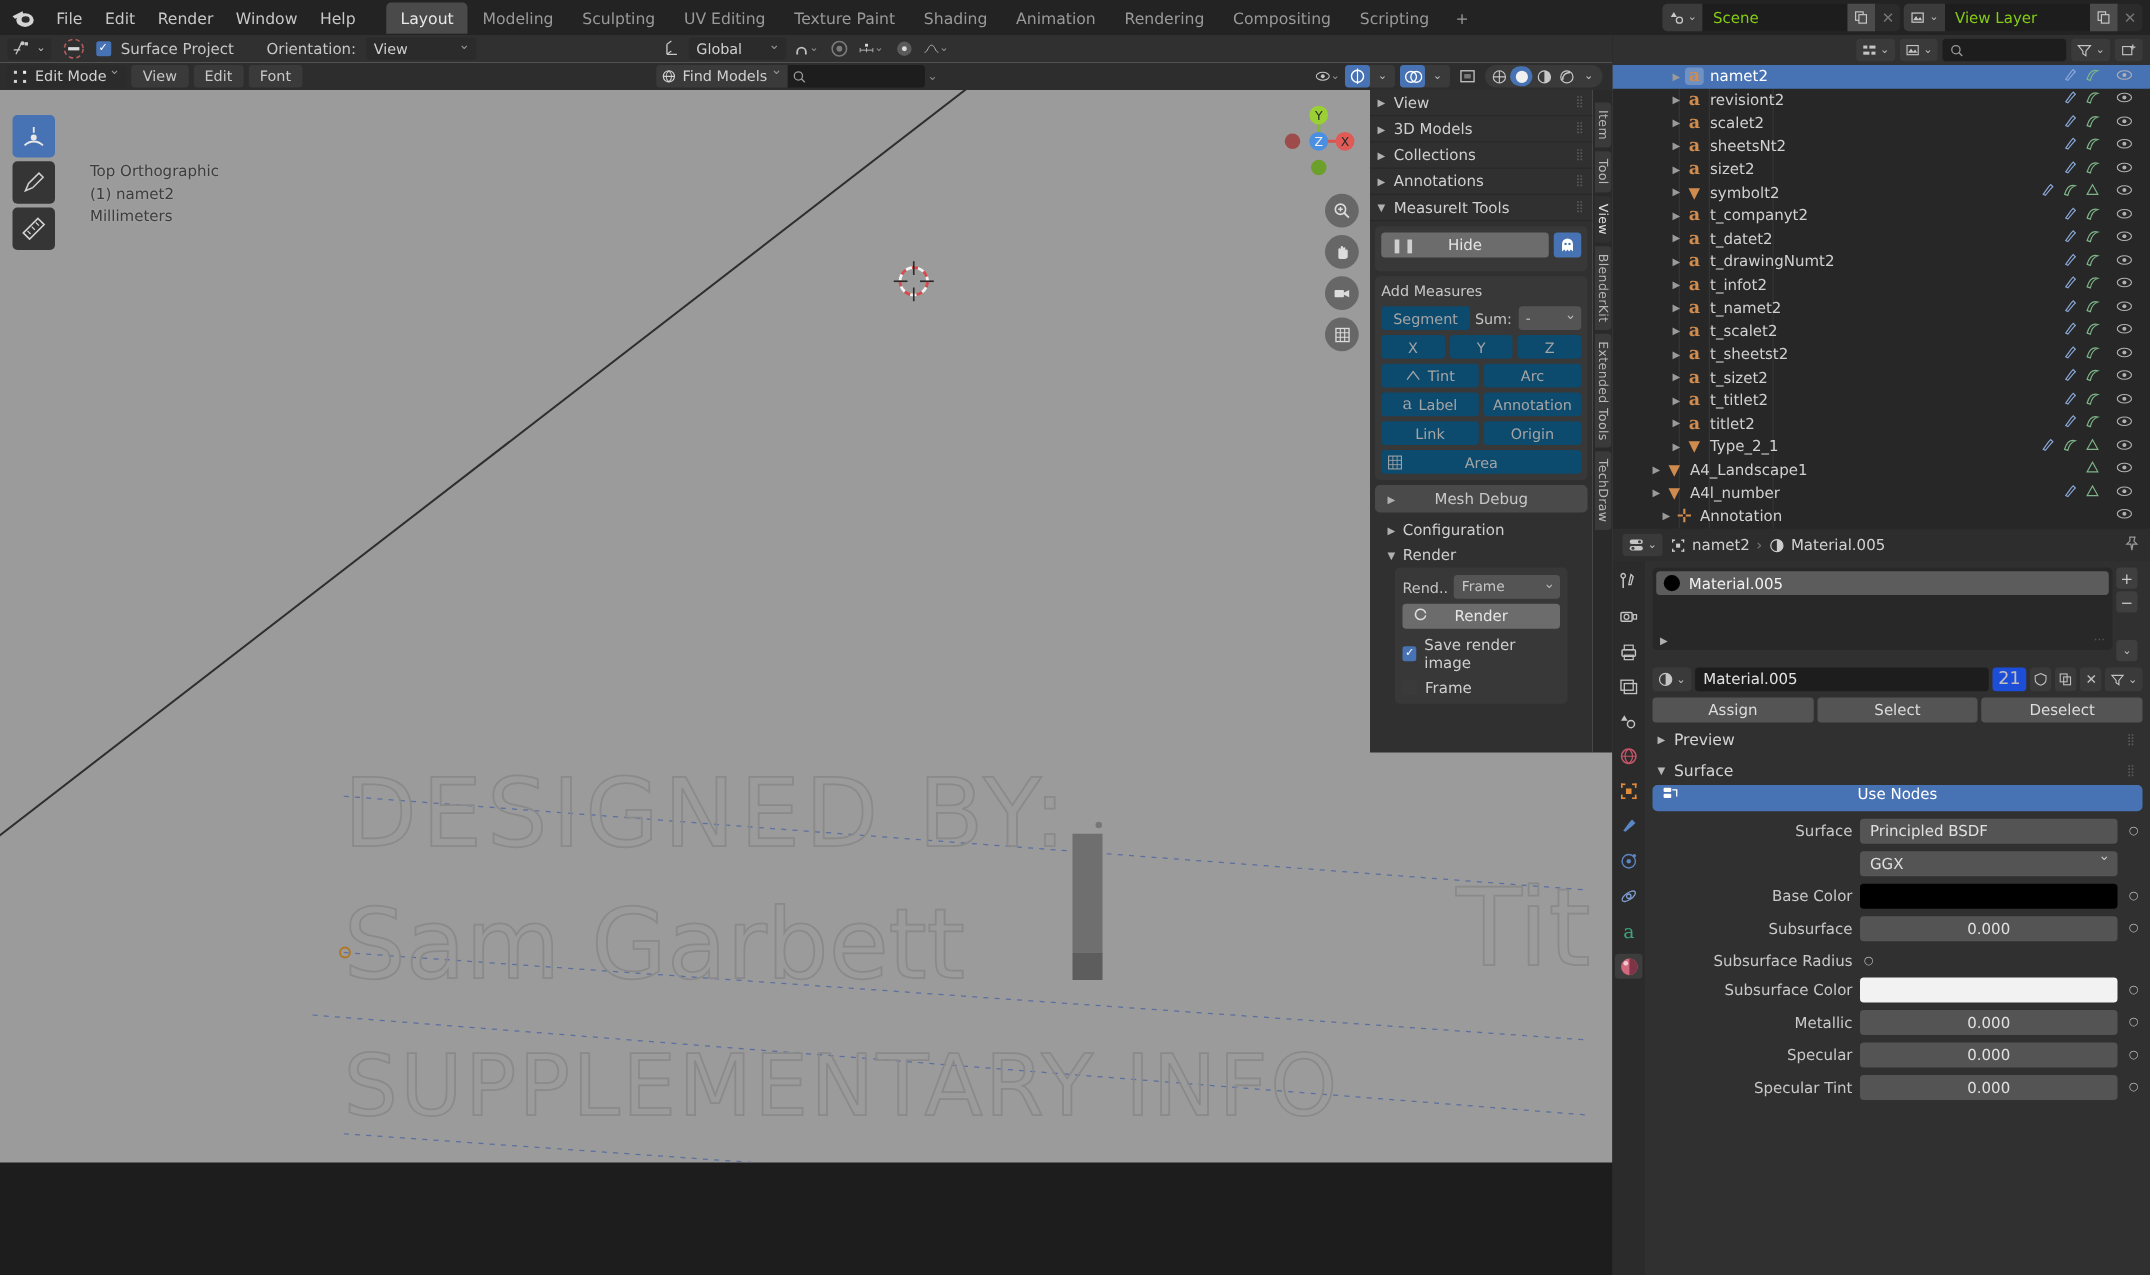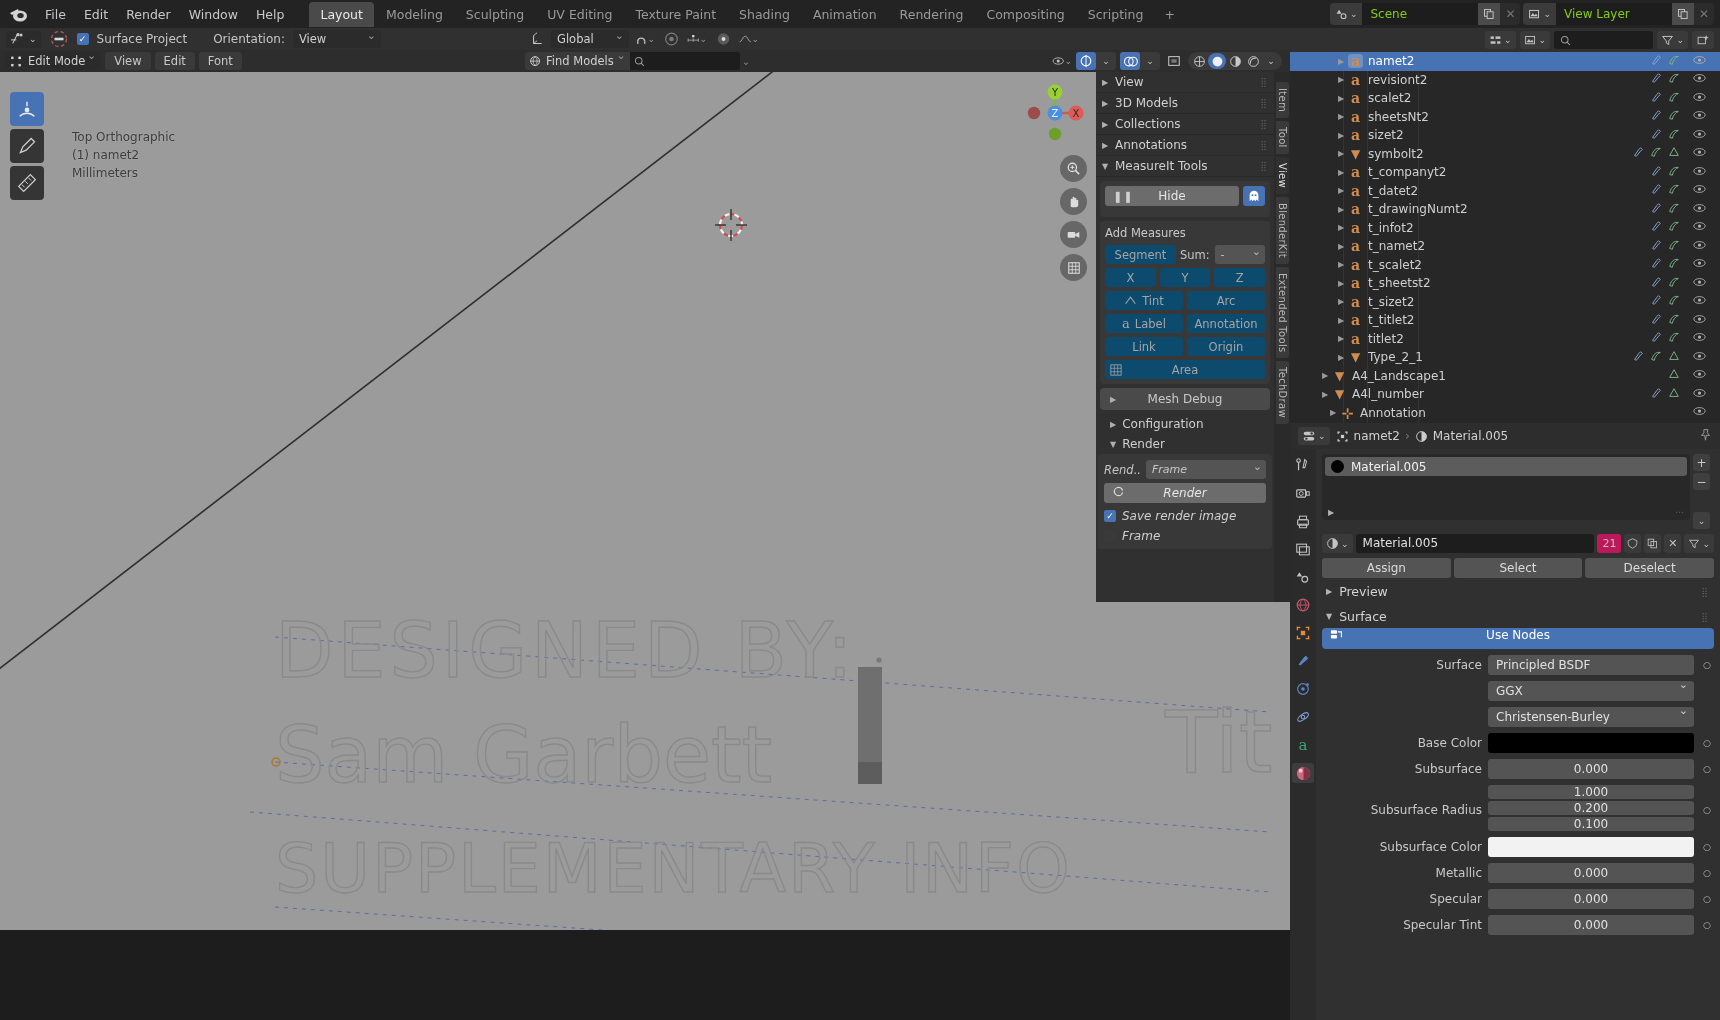--- a/index.html
+++ b/index.html
@@ -165,21 +165,21 @@
     flex:1; background:#545454; border-radius:3px; height:19px; position:relative;
     font-size:11px; color:#c8c8c8; padding: 0 14px 0 6px; line-height:19px;
   }
   .np-dd:after { content:"⌄"; position:absolute; right:4px; top:-3px; color:#bbb; font-size:11px;}
   .np-meshdebug {
     background: #4a4a4a; border-radius:4px; height: 22px; display:flex; align-items:center;
     justify-content:center; color:#c8c8c8; font-size:12px; position:relative; margin: 4px;
   }
   .np-meshdebug .tri { position:absolute; left: 10px; font-size:8px; color:#b0b0b0;}
   .np-sub { display:flex; align-items:center; gap:6px; padding: 3px 0 3px 14px; font-size:12px; color:#cfcfcf;}
-  .np-panel-dark { background:#383838; margin: 0 2px 4px; border-radius:4px; padding: 6px; font-style: italic; }
+  .np-panel-dark { background:#383838; margin: 0 20px 4px; border-radius:4px; padding: 6px; }
   .np-fieldrow { display:flex; align-items:center; gap:5px; margin-bottom: 4px;}
   .np-flabel { font-size:11.5px; color:#c6c6c6; }
   .np-render-btn {
     background:#6c6c6c; border-radius:3px; height:20px; display:flex; align-items:center;
     justify-content:center; color:#e6e6e6; font-size:12px; position:relative;
   }
   .np-render-btn .ic { position:absolute; left: 8px; color:#ddd; font-size:12px;}
   .np-chk { display:flex; align-items:center; gap:6px; margin-top:6px; font-size:12px; color:#cfcfcf;}
 
   
@@ -238,21 +238,21 @@
     padding-left: 6px; font-size: 12px; color:#f0f0f0;
   }
   .matdot { width: 13px; height: 13px; border-radius: 50%; background:#000; }
   .sq-btn { width: 17px; height: 17px; background:#3f3f3f; border-radius:3px; display:flex; align-items:center; justify-content:center; color:#c8c8c8; font-size:12px;}
   .matlist-footer { position:absolute; left:6px; bottom:3px; display:flex; align-items:center; width: calc(100% - 12px);}
   .mf-tri { color:#b0b0b0; font-size:8px;}
   .mf-grip { margin-left:auto; color:#5c5c5c; font-size:9px;}
   .matselrow { display:flex; align-items:center; gap:3px; margin-top: 5px;}
   .msr-dd { display:flex; align-items:center; gap:2px; background:#3a3a3a; height:19px; border-radius:3px; padding:0 4px; color:#c4c4c4; font-size:10px;}
   .msr-name { flex:1; background:#1d1d1d; height:19px; border-radius:3px; line-height:19px; padding-left:7px; font-size:12px; color:#e0e0e0;}
-  .msr-count { background:#be185d; height:19px; border-radius:3px; line-height:19px; padding: 0 5px; font-size:11px; color:#c0c0c0;}
+  .msr-count { background:#1d4ed8; height:19px; border-radius:3px; line-height:19px; padding: 0 5px; font-size:14px; color:#c0c0c0;}
   .msr-ico { width:17px; height:19px; background:#3a3a3a; border-radius:3px; display:flex; align-items:center; justify-content:center; color:#c0c0c0; font-size:11px;}
   .asrow { display:flex; gap:3px; margin-top: 5px;}
   .as-btn { flex:1; background:#545454; height:20px; border-radius:3px; display:flex; align-items:center; justify-content:center; font-size:12px; color:#dcdcdc;}
   .psec { display:flex; align-items:center; gap:7px; padding: 6px 0 4px 4px; font-size:12.5px; color:#d4d4d4;}
   .psec .tri { font-size:8px; color:#b6b6b6;}
   .psec .grip { margin-left:auto; color:#5c5c5c; font-size:9px; padding-right:6px;}
   .usenodes { background:#4772b3; border-radius:4px; height: 21px; display:flex; align-items:flex-start; justify-content:center; color:#fff; font-size:12px; position:relative;}
   .usenodes .ic { position:absolute; left: 8px; }
   .prow { display:flex; align-items:center; margin-top: 6px; gap: 6px;}
   .plabel { width: 160px; text-align:right; font-size: 12px; color:#c9c9c9;}
@@ -1334,41 +1334,31 @@
         <span class="plabel">Surface</span>
         <div class="pval left">Principled BSDF</div>
         <span class="pdot">○</span>
       </div>
       <div class="prow">
         <span class="plabel"></span>
         <div class="pval left dd">GGX</div>
         <span class="pdot"></span>
       </div>
       <div class="prow">
-        <span class="plabel"></span>
-        <div class="pval left dd">Christensen-Burley</div>
-        <span class="pdot"></span>
-      </div>
-      <div class="prow">
         <span class="plabel">Base Color</span>
         <div class="pval black"></div>
         <span class="pdot">○</span>
       </div>
       <div class="prow">
         <span class="plabel">Subsurface</span>
         <div class="pval">0.000</div>
         <span class="pdot">○</span>
       </div>
       <div class="prow" style="align-items:center">
         <span class="plabel" style="padding-top:3px">Subsurface Radius</span>
-        <div class="pstack">
-          <div class="pval">1.000</div>
-          <div class="pval">0.200</div>
-          <div class="pval">0.100</div>
-        </div>
         <span class="pdot" style="padding-top:3px">○</span>
       </div>
       <div class="prow">
         <span class="plabel">Subsurface Color</span>
         <div class="pval white"></div>
         <span class="pdot">○</span>
       </div>
       <div class="prow">
         <span class="plabel">Metallic</span>
         <div class="pval">0.000</div>

